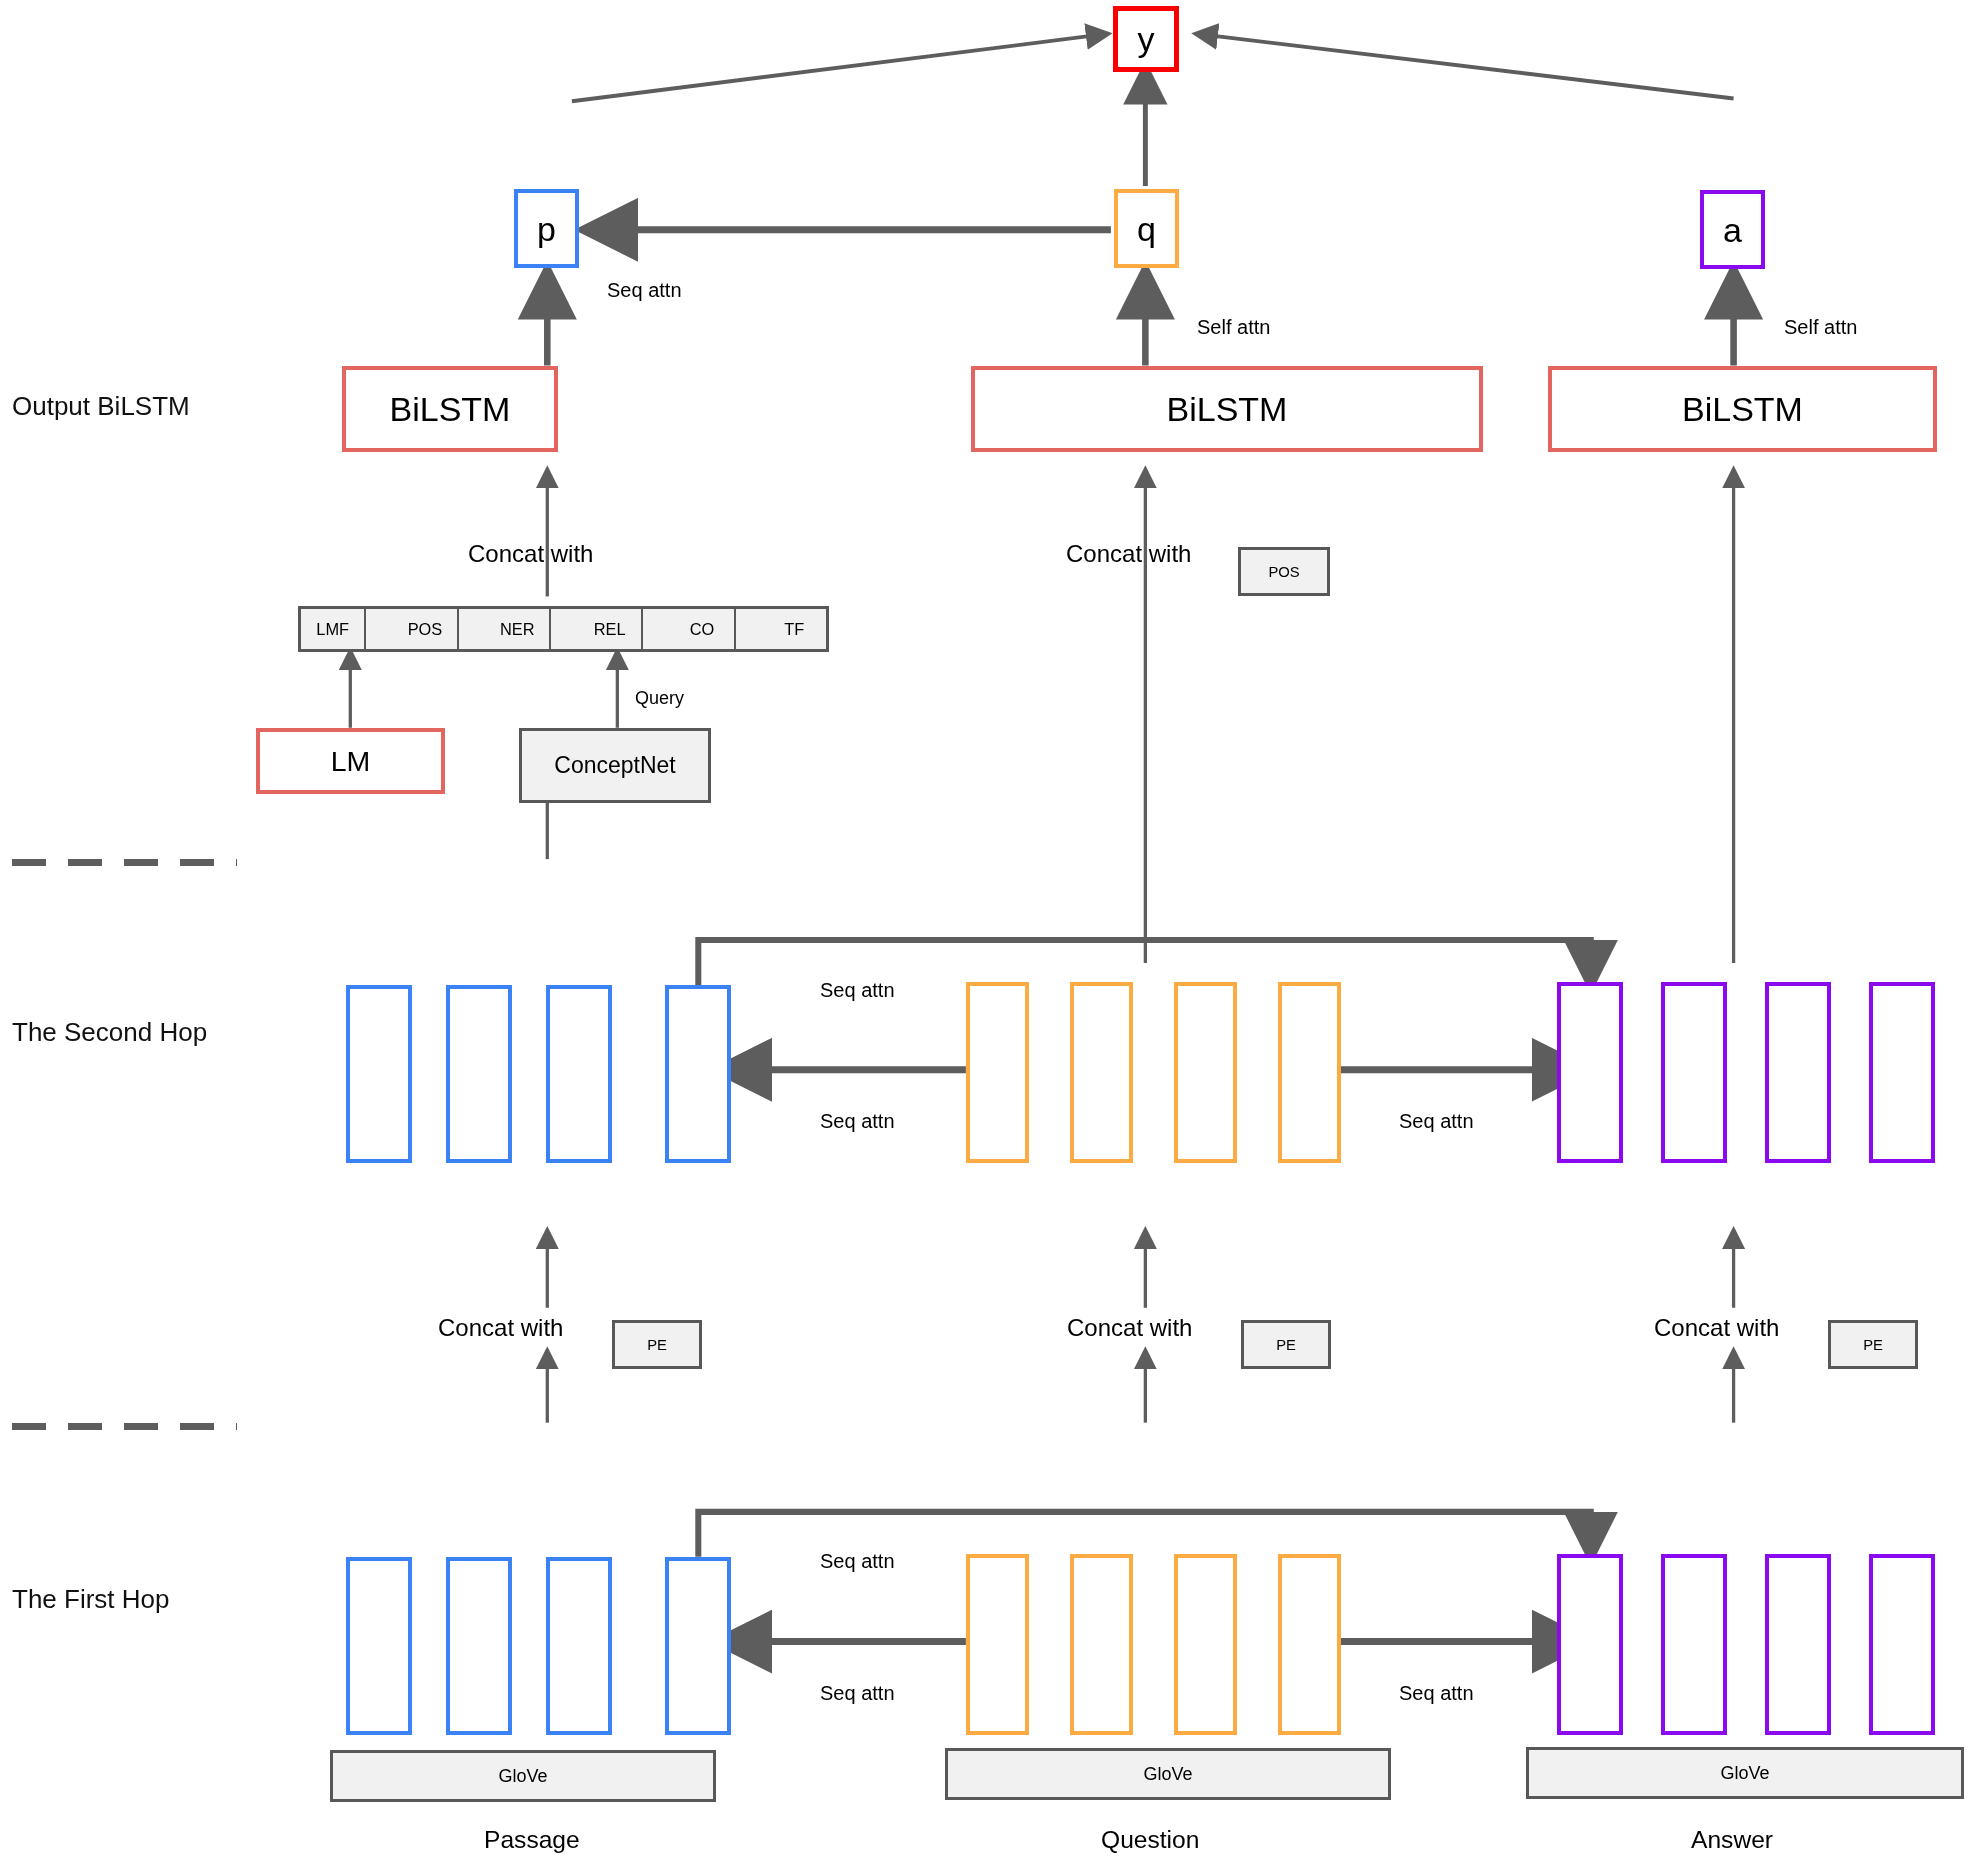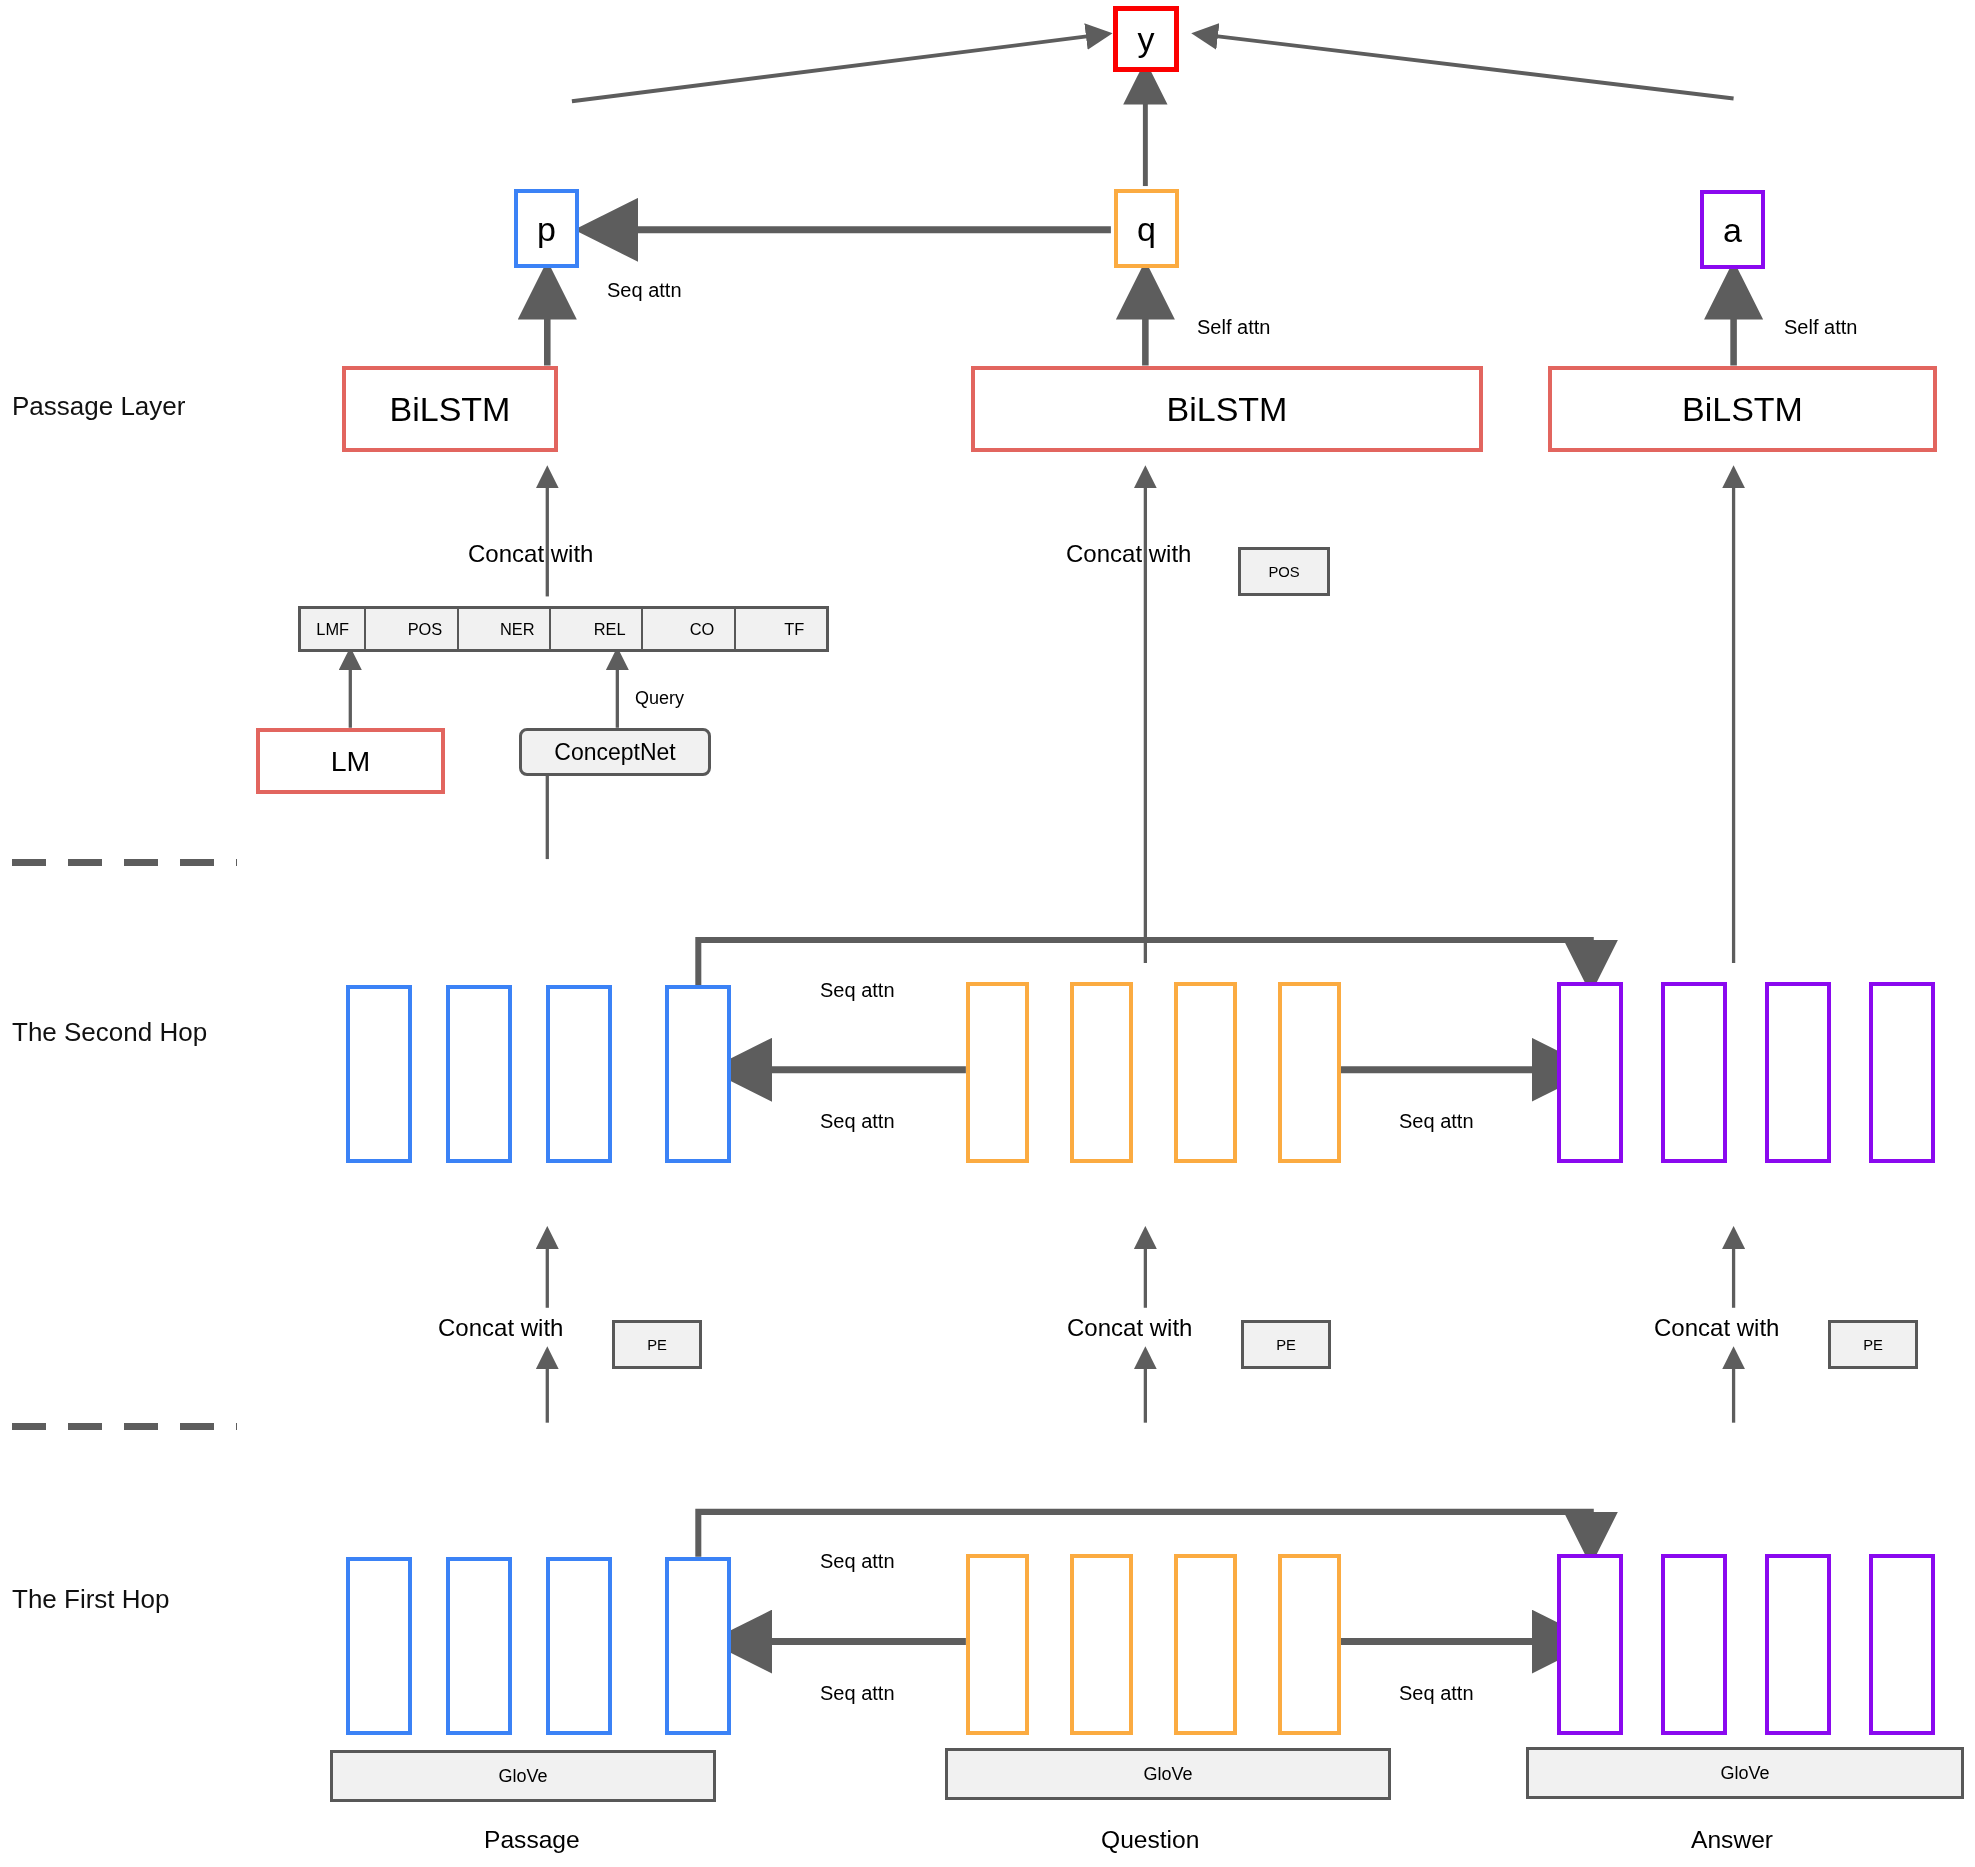--- a/index.html
+++ b/index.html
@@ -98,21 +98,21 @@
 
     <path d="M1000,2600 L1000,2470" stroke="#5d5d5d" stroke-width="6" fill="none" marker-end="url(#ah)"></path>
     <path d="M2093,2600 L2093,2470" stroke="#5d5d5d" stroke-width="6" fill="none" marker-end="url(#ah)"></path>
     <path d="M3168,2600 L3168,2470" stroke="#5d5d5d" stroke-width="6" fill="none" marker-end="url(#ah)"></path>
 
     <path d="M1276,2845 L1276,2763 L2907,2763 L2907,2840" stroke="#5d5d5d" stroke-width="11" fill="none" marker-end="url(#ahs)"></path>
     <path d="M1765,3000 L1320,3000" stroke="#5d5d5d" stroke-width="13" fill="none" marker-end="url(#ahs)"></path>
     <path d="M2425,3000 L2890,3000" stroke="#5d5d5d" stroke-width="13" fill="none" marker-end="url(#ahs)"></path>
   </svg>
 
-  <div class="abs txt row-label" style="left:12px;top:393px;">Passage Layer</div>
+  <div class="abs txt row-label" style="left:12px;top:393px;">Output BiLSTM</div>
   <div class="abs txt row-label" style="left:12px;top:1019px;">The Second Hop</div>
   <div class="abs txt row-label" style="left:12px;top:1586px;">The First Hop</div>
 
   <div class="abs dash" style="left:12px;top:859px;width:225px;"></div>
   <div class="abs dash" style="left:12px;top:1423px;width:225px;"></div>
 
   <div class="abs ob red-strong ctr txt letterbox" style="left:1113px;top:5.5px;width:66px;height:66px;">
     <span>y</span>
   </div>
 
@@ -155,21 +155,21 @@
     <div class="featcell">CO</div>
     <div class="featcell">TF</div>
   </div>
 
   <div class="abs txt ann-sm" style="left:635px;top:689px;">Query</div>
 
   <div class="abs ob red-thin ctr txt" style="left:256px;top:728px;font-size:28.5px;width:189px;height:66px;">
     <span>LM</span>
   </div>
 
-  <div class="abs conceptnet ctr" style="left:519px;top:728px;width:192px;height:48px;border-radius:8px;">
+  <div class="abs conceptnet ctr" style="left:519px;top:728px;width:192px;height:75px;">
     <span>ConceptNet</span>
   </div>
 
   <div class="abs ob blue" style="left:346px;top:985px;width:66px;height:178px;"></div>
   <div class="abs ob blue" style="left:446px;top:985px;width:66px;height:178px;"></div>
   <div class="abs ob blue" style="left:546px;top:985px;width:66px;height:178px;"></div>
   <div class="abs ob blue" style="left:665px;top:985px;width:66px;height:178px;"></div>
 
   <div class="abs ob orange" style="left:966px;top:982px;width:63px;height:181px;"></div>
   <div class="abs ob orange" style="left:1070px;top:982px;width:63px;height:181px;"></div>

